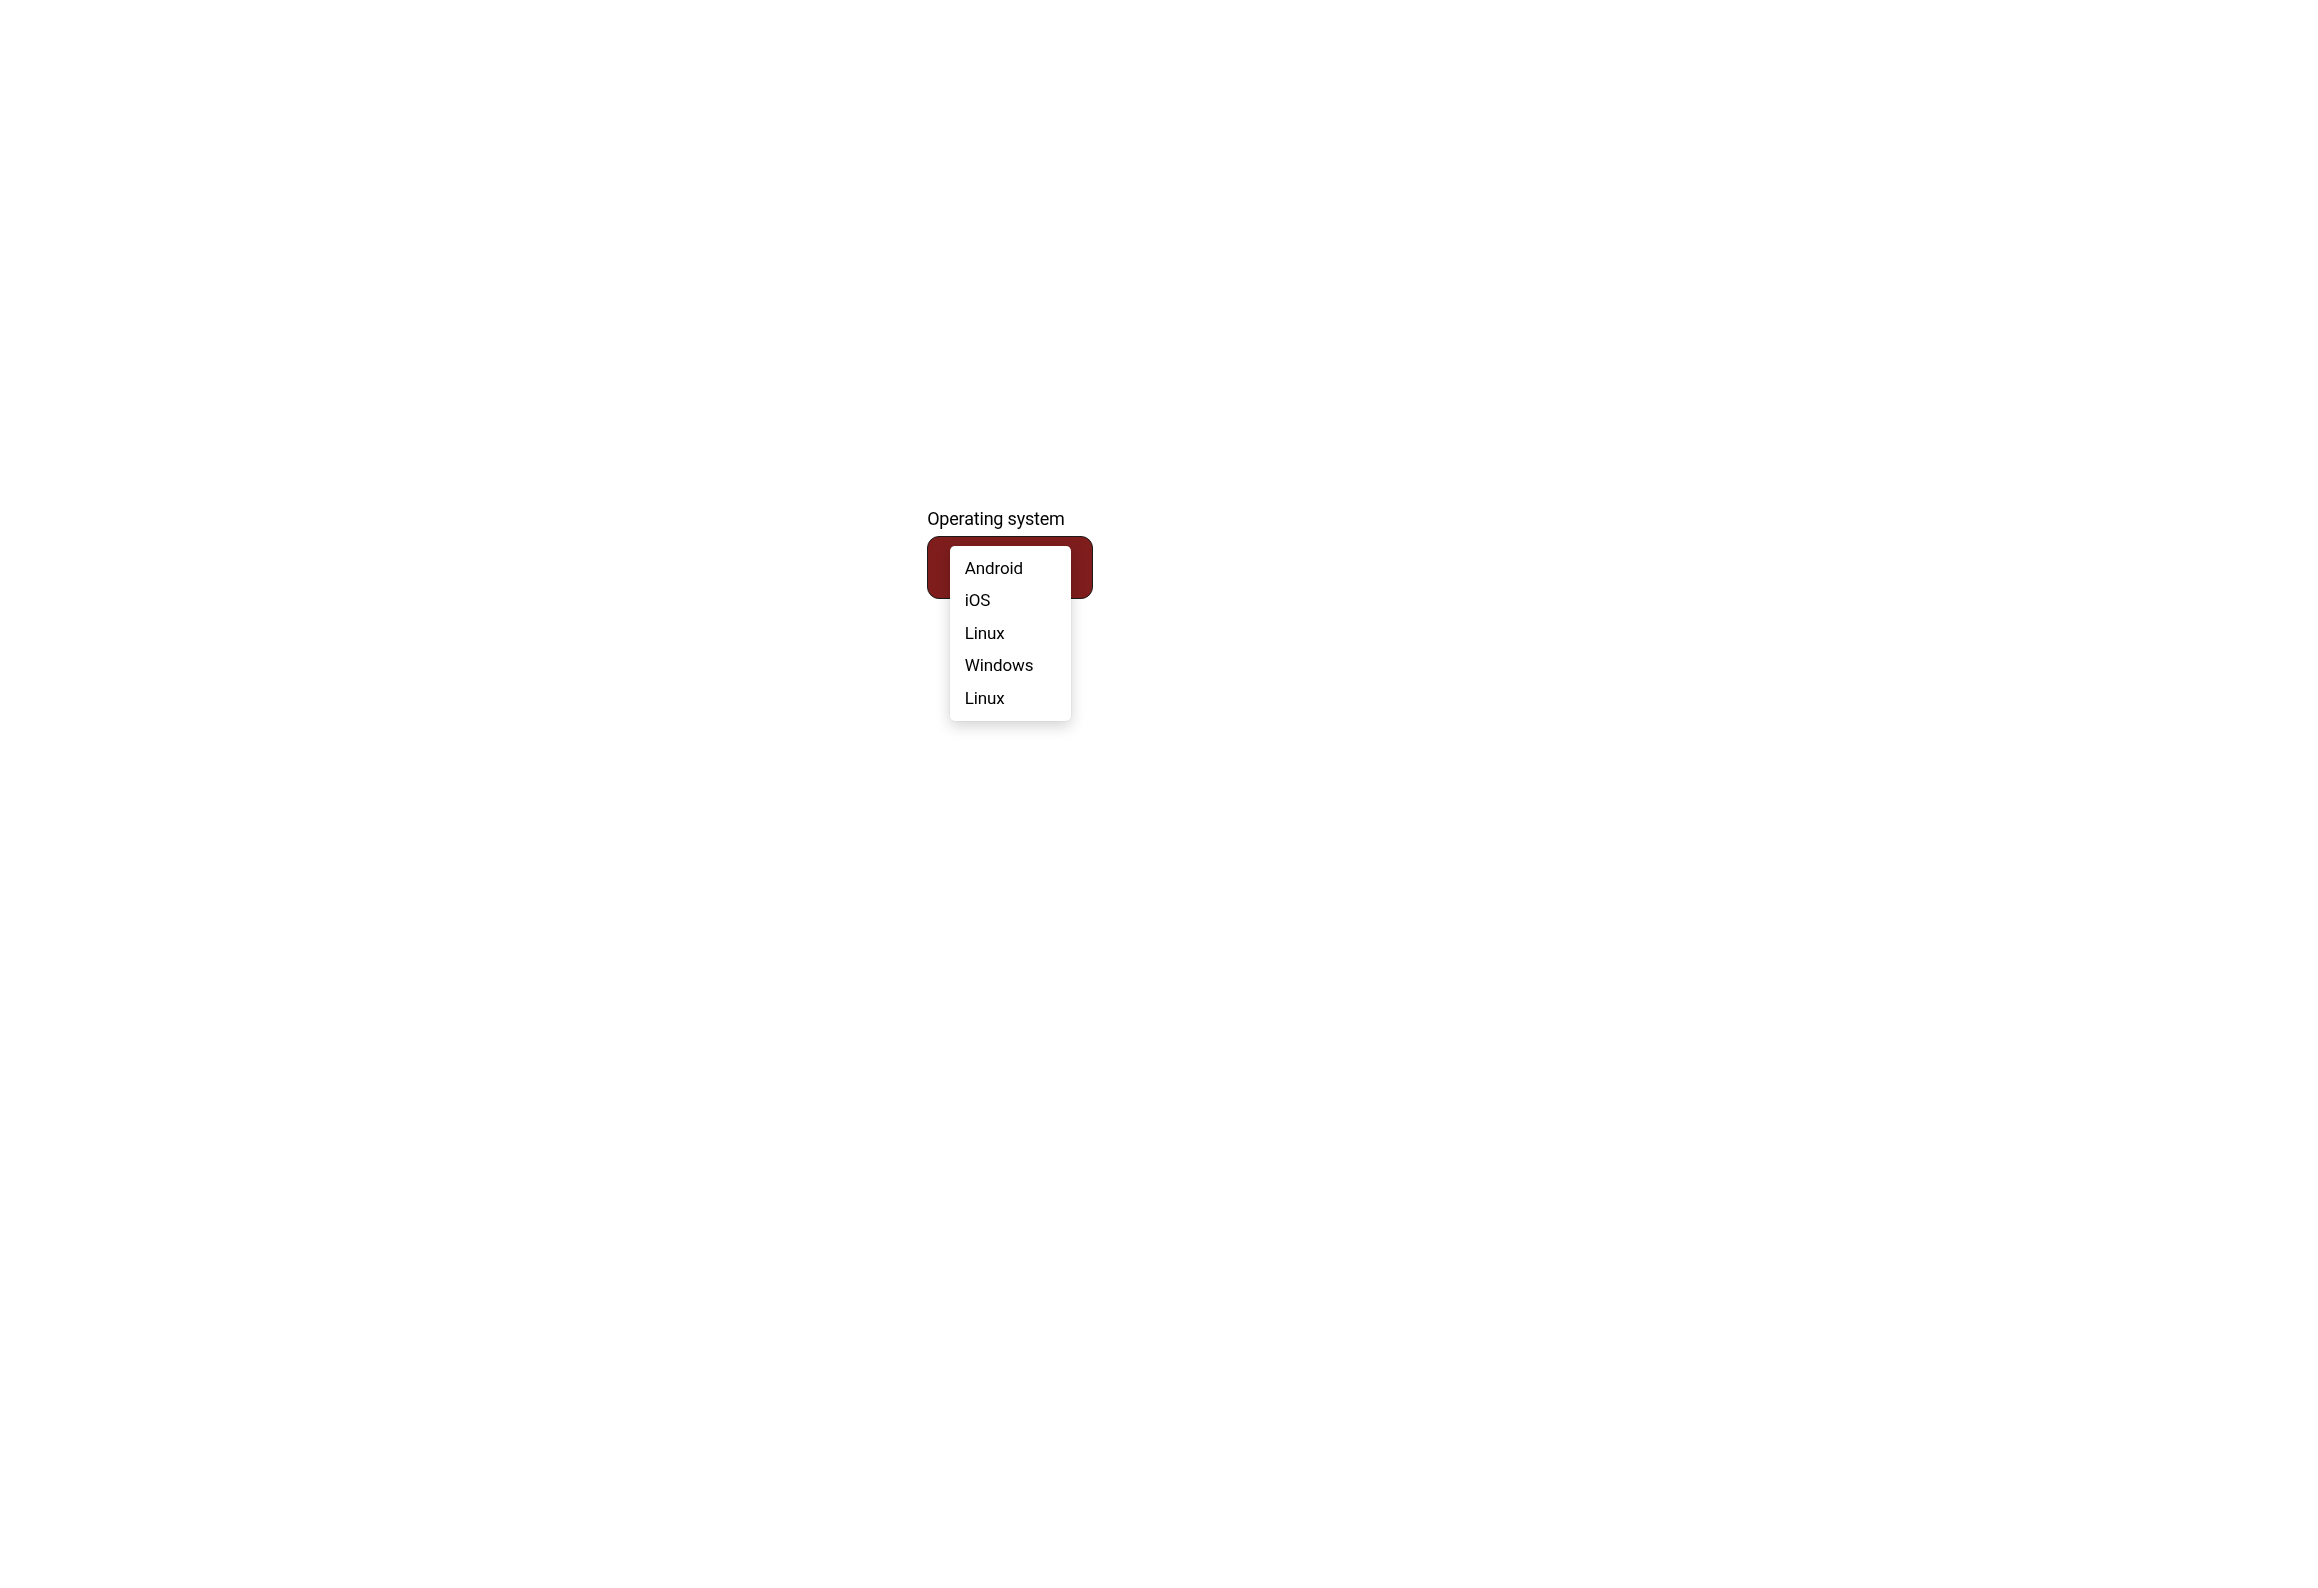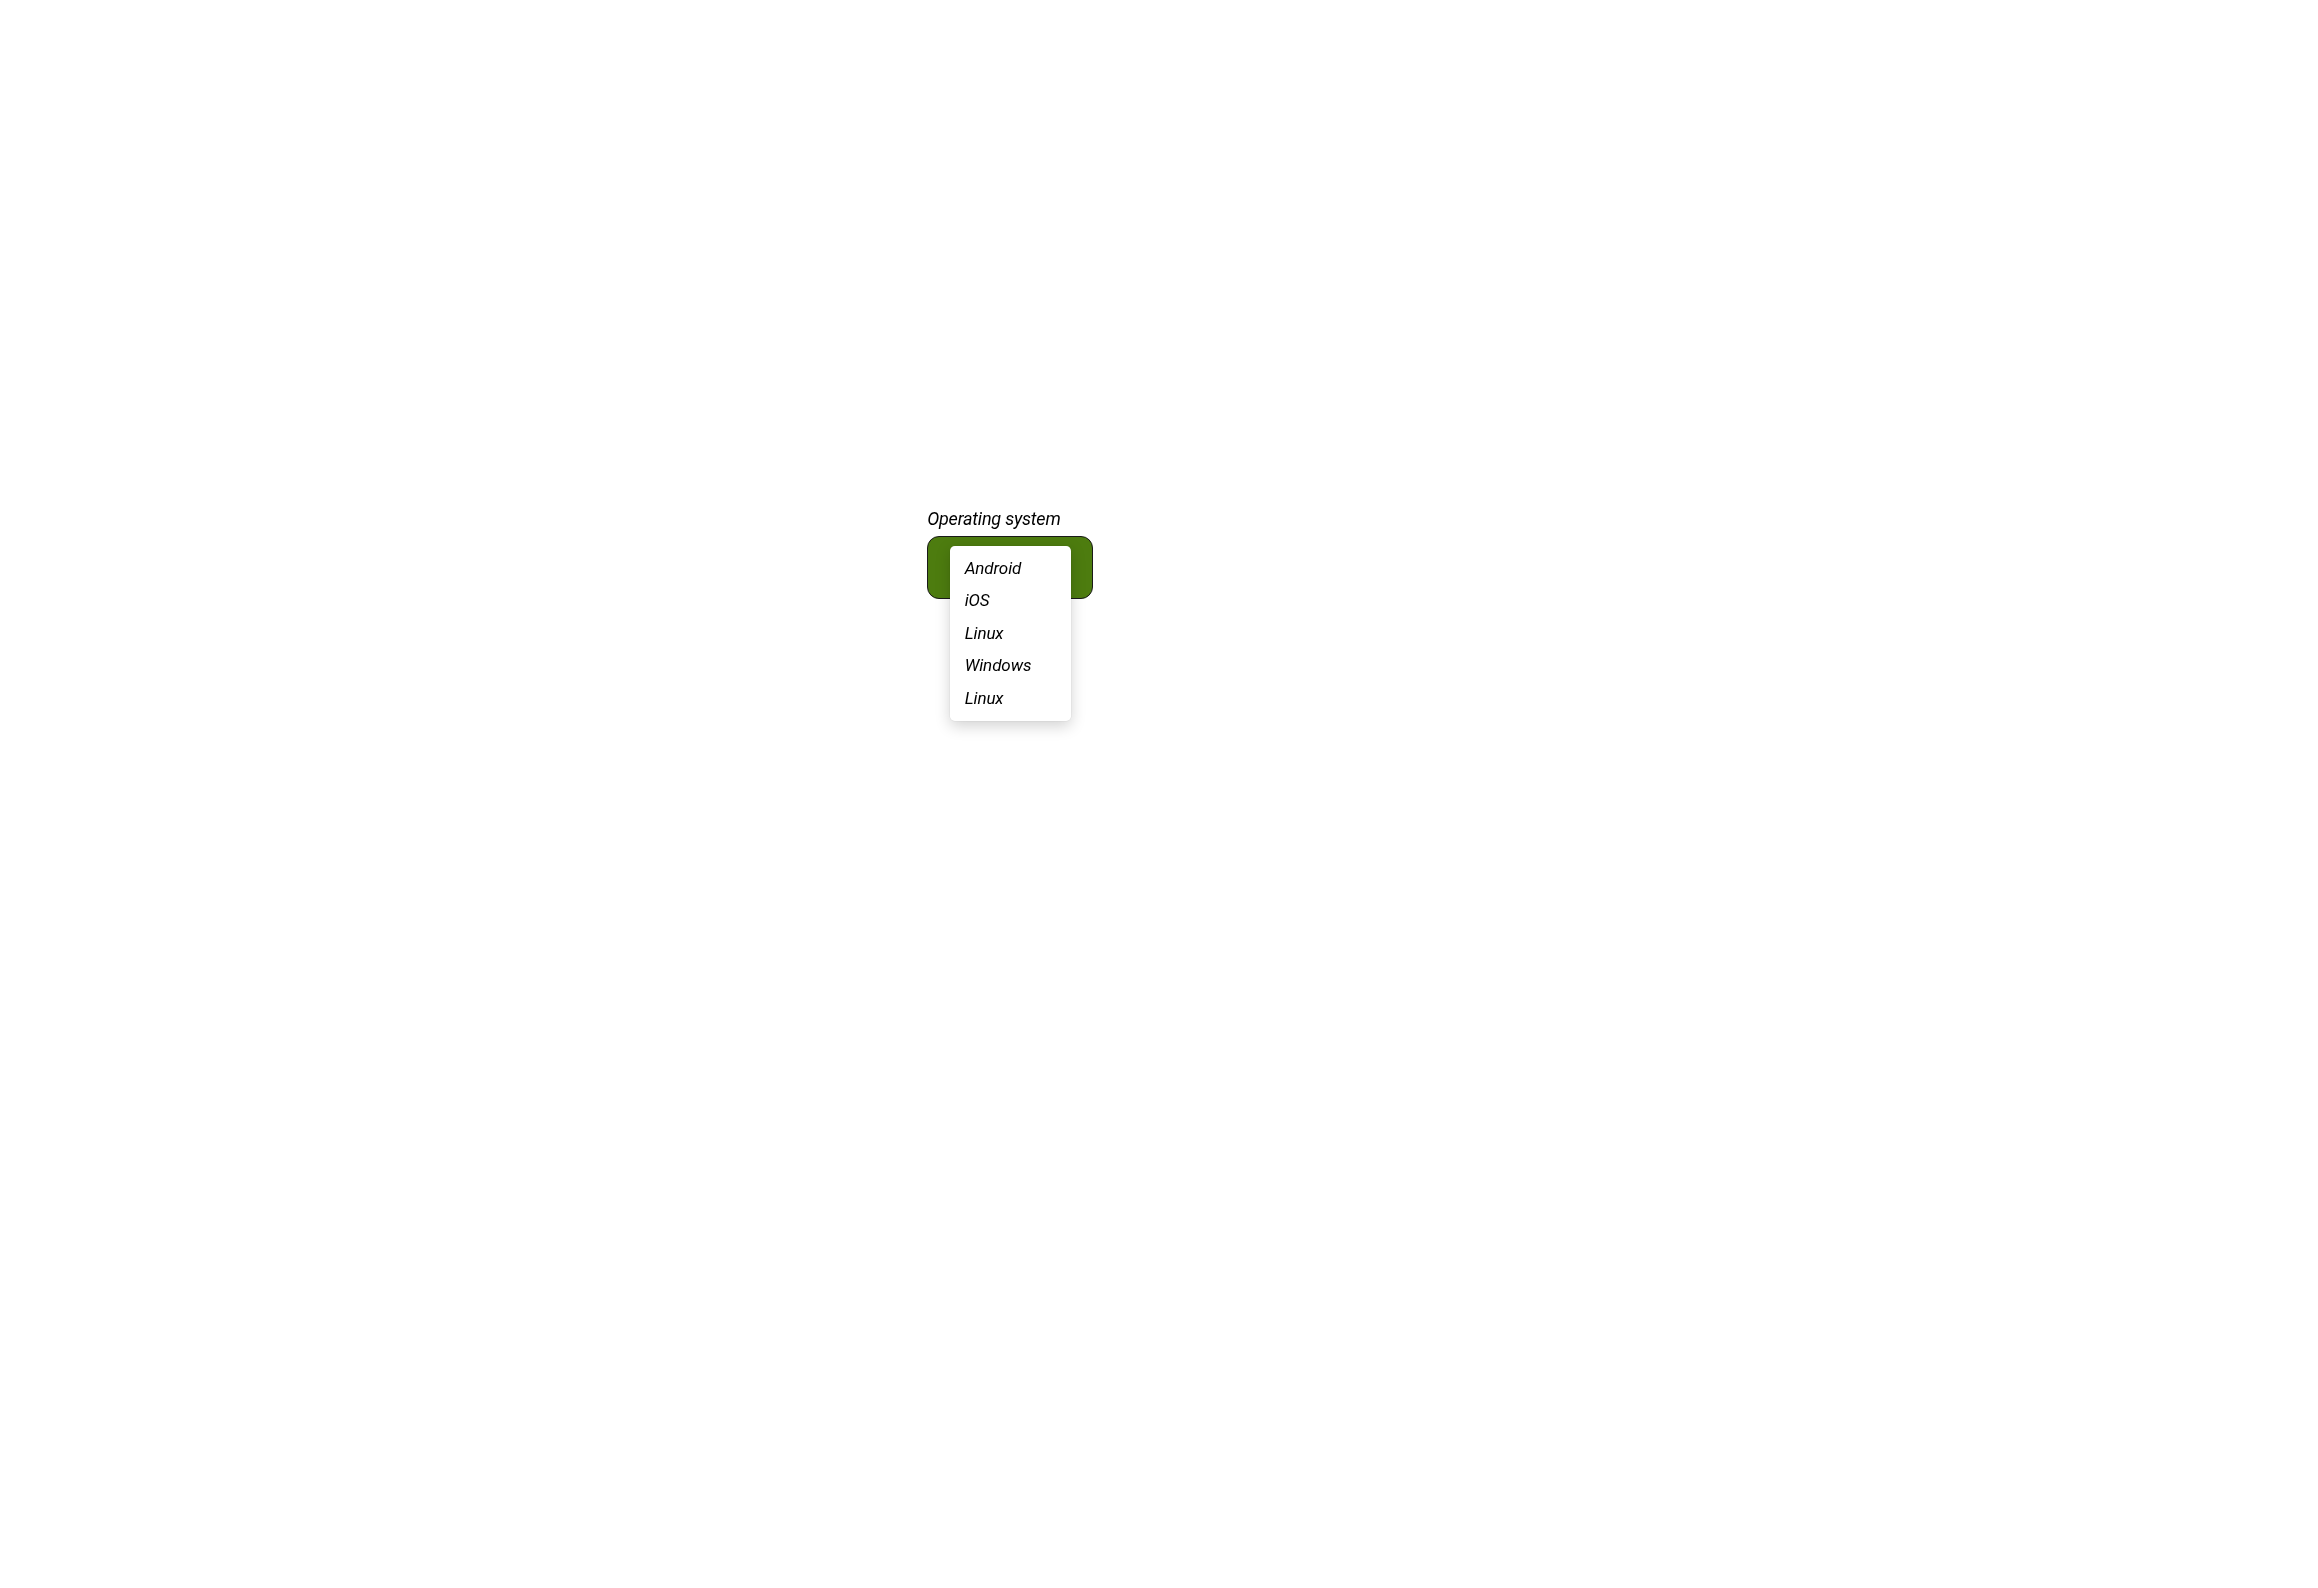--- a/index.html
+++ b/index.html
@@ -1,19 +1,18 @@
 <!DOCTYPE html>
 <html style="font-size:9.7px"><head>
   <meta charset="utf-8">
   <style>
     * {
       box-sizing: border-box;
       margin: 0;
       padding: 0;
-      font-style: italic;
     }
     body {
       font-family: -apple-system, BlinkMacSystemFont, "Segoe UI", Roboto, Helvetica, Arial, sans-serif;
       background: #ffffff;
       width: 100%;
       height: 100vh;
       position: relative;
     }
     .container {
       position: absolute;
@@ -25,21 +24,21 @@
       color: #000000;
       margin-bottom: 7.2px;
       font-weight: 400;
       letter-spacing: -0.2px;
     }
     .select-trigger {
       width: 166px;
       height: 63px;
       border: 0.9px solid #1a1a1a;
       border-radius: 12px;
-      background: #4d7c0f;
+      background: #7f1d1d;
       position: relative;
       display: flex;
       align-items: center;
       padding: 16px 12px;
     }
     .dropdown {
       position: absolute;
       top: 8.5px;
       left: 22px;
       width: 121px;

